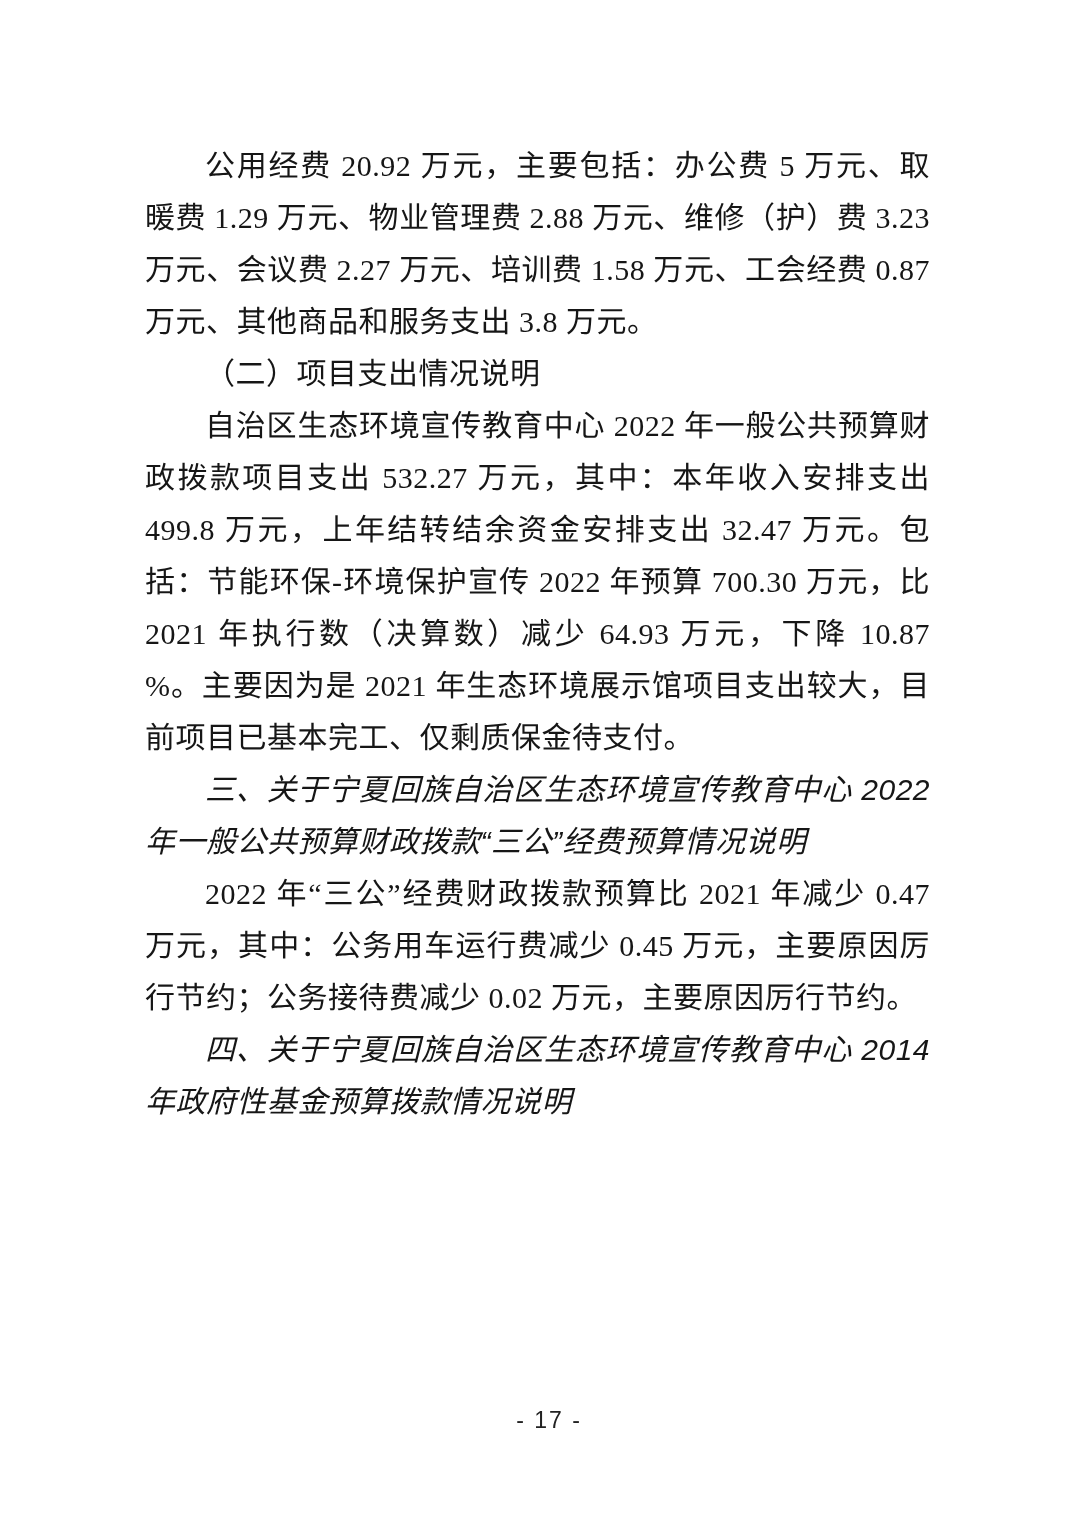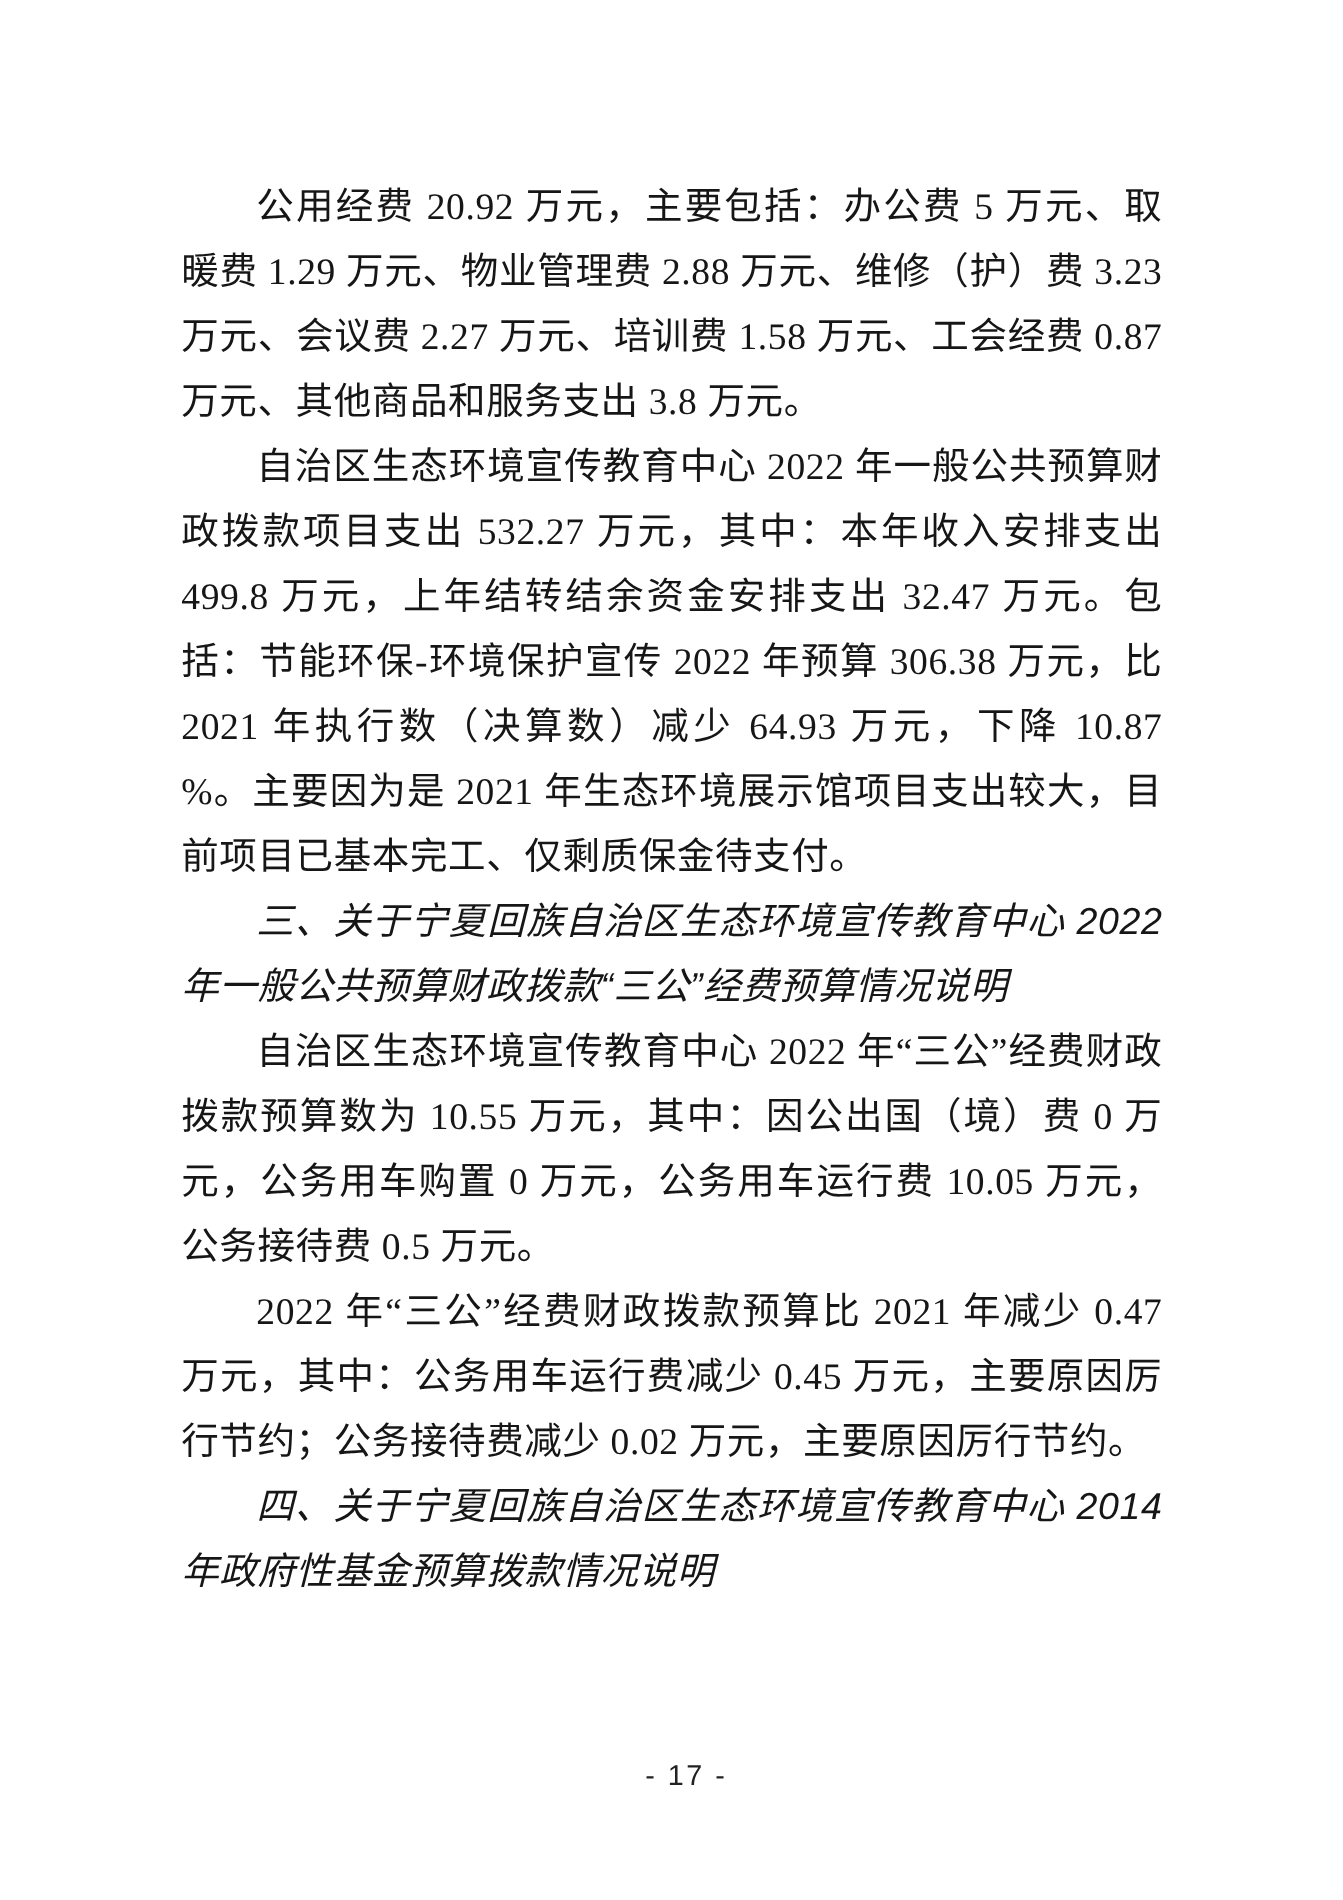--- a/index.html
+++ b/index.html
@@ -62,26 +62,26 @@
 </style>
 </head>
 <body>
 
 <div class="page">
 
   <main class="doc-body">
 
     <p class="body-text">公用经费 20.92 万元，主要包括：办公费 5 万元、取暖费 1.29 万元、物业管理费 2.88 万元、维修（护）费 3.23 万元、会议费 2.27 万元、培训费 1.58 万元、工会经费 0.87 万元、其他商品和服务支出 3.8 万元。</p>
 
+    <h3 class="heading-sub">（二）项目支出情况说明</h3>
 
-    <p class="body-text">自治区生态环境宣传教育中心 2022 年一般公共预算财政拨款项目支出 532.27 万元，其中：本年收入安排支出 499.8 万元，上年结转结余资金安排支出 32.47 万元。包括：节能环保-环境保护宣传 2022 年预算 306.38 万元，比 2021 年执行数（决算数）减少 64.93 万元，下降 10.87 %。主要因为是 2021 年生态环境展示馆项目支出较大，目前项目已基本完工、仅剩质保金待支付。</p>
+    <p class="body-text">自治区生态环境宣传教育中心 2022 年一般公共预算财政拨款项目支出 532.27 万元，其中：本年收入安排支出 499.8 万元，上年结转结余资金安排支出 32.47 万元。包括：节能环保-环境保护宣传 2022 年预算 700.30 万元，比 2021 年执行数（决算数）减少 64.93 万元，下降 10.87 %。主要因为是 2021 年生态环境展示馆项目支出较大，目前项目已基本完工、仅剩质保金待支付。</p>
 
     <h2 class="heading-section">三、关于宁夏回族自治区生态环境宣传教育中心 2022 年一般公共预算财政拨款“三公”经费预算情况说明</h2>
 
-    <p class="body-text">自治区生态环境宣传教育中心 2022 年“三公”经费财政拨款预算数为 10.55 万元，其中：因公出国（境）费 0 万元，公务用车购置 0 万元，公务用车运行费 10.05 万元，公务接待费 0.5 万元。</p>
 
     <p class="body-text">2022 年“三公”经费财政拨款预算比 2021 年减少 0.47 万元，其中：公务用车运行费减少 0.45 万元，主要原因厉行节约；公务接待费减少 0.02 万元，主要原因厉行节约。</p>
 
     <h2 class="heading-section">四、关于宁夏回族自治区生态环境宣传教育中心 2014 年政府性基金预算拨款情况说明</h2>
 
   </main>
 
   <footer class="page-footer">
     <span class="page-number">- 17 -</span>
   </footer>

